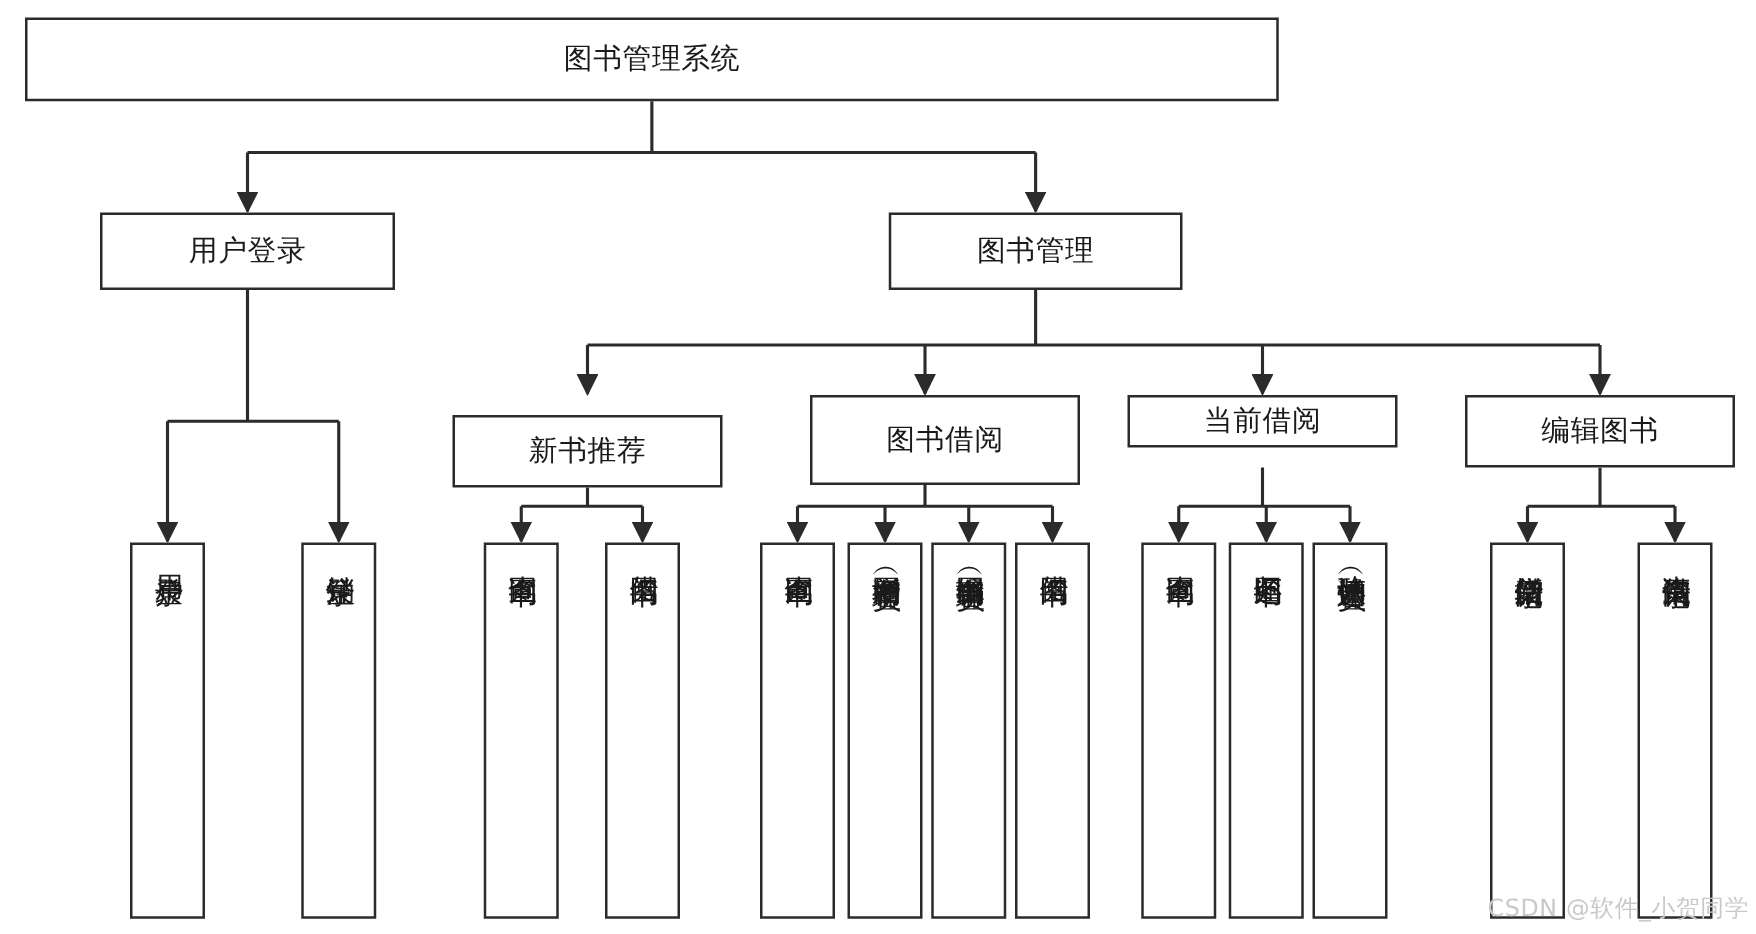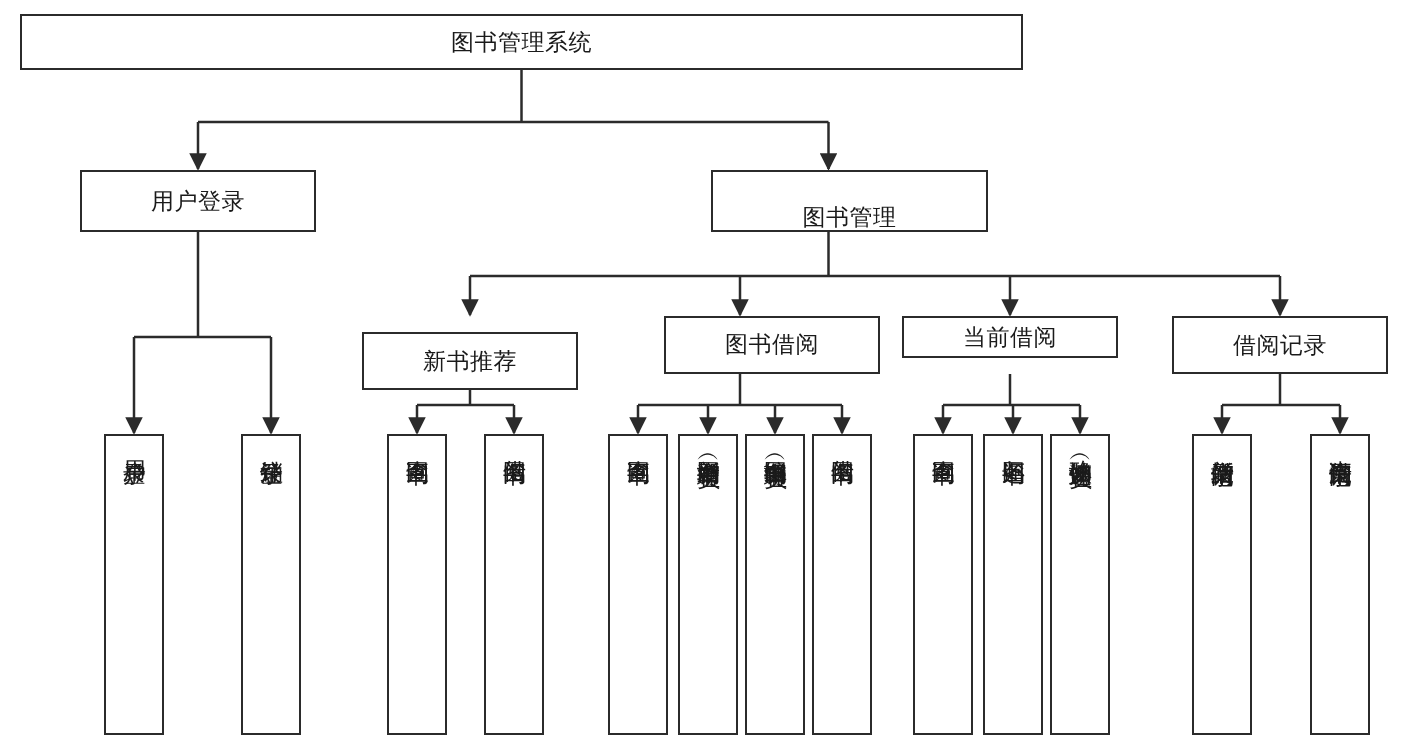--- a/index.html
+++ b/index.html
@@ -105,40 +105,40 @@
         <line x1="943" y1="405" x2="943" y2="433" stroke="#2b2b2b" stroke-width="2.5" marker-end="url(#arrow)"></line>
         <line x1="1013" y1="405" x2="1013" y2="433" stroke="#2b2b2b" stroke-width="2.5" marker-end="url(#arrow)"></line>
         <line x1="1080" y1="405" x2="1080" y2="433" stroke="#2b2b2b" stroke-width="2.5" marker-end="url(#arrow)"></line>
         <line x1="1280" y1="374" x2="1280" y2="405" stroke="#2b2b2b" stroke-width="2.5"></line>
         <line x1="1222" y1="405" x2="1340" y2="405" stroke="#2b2b2b" stroke-width="2.5"></line>
         <line x1="1222" y1="405" x2="1222" y2="433" stroke="#2b2b2b" stroke-width="2.5" marker-end="url(#arrow)"></line>
         <line x1="1340" y1="405" x2="1340" y2="433" stroke="#2b2b2b" stroke-width="2.5" marker-end="url(#arrow)"></line>
       </g>
   </svg>
   <div id="node-layer">
-      <div class="node node-h" id="node-root" style="left: 20px; top: 14px; width: 1003px; height: 56px; border-color: rgb(43, 43, 43); background: rgb(255, 255, 255); color: rgb(26, 26, 26);">
+      <div class="node node-h" id="node-root" style="left: 20px; top: 14px; width: 1003px; height: 67px; border-color: rgb(43, 43, 43); background: rgb(255, 255, 255); color: rgb(26, 26, 26);">
         <span class="label">图书管理系统</span>
       </div>
       <div class="node node-h" id="node-login" style="left: 80px; top: 170px; width: 236px; height: 62px; border-color: rgb(43, 43, 43); background: rgb(255, 255, 255); color: rgb(26, 26, 26);">
         <span class="label">用户登录</span>
       </div>
-      <div class="node node-h" id="node-bookmgmt" style="left: 711px; top: 170px; width: 277px; height: 62px; border-color: rgb(43, 43, 43); background: rgb(255, 255, 255); color: rgb(26, 26, 26); align-items: flex-end;">
+      <div class="node node-h" id="node-bookmgmt" style="left: 711px; top: 170px; width: 235px; height: 62px; border-color: rgb(43, 43, 43); background: rgb(255, 255, 255); color: rgb(26, 26, 26);">
         <span class="label">图书管理</span>
       </div>
       <div class="node node-h" id="node-newbook" style="left: 362px; top: 316px; width: 216px; height: 58px; border-color: rgb(43, 43, 43); background: rgb(255, 255, 255); color: rgb(26, 26, 26); margin-top: 16px;">
         <span class="label">新书推荐</span>
       </div>
-      <div class="node node-h" id="node-borrow" style="left: 664px; top: 316px; width: 216px; height: 58px; border-color: rgb(43, 43, 43); background: rgb(255, 255, 255); color: rgb(26, 26, 26); font-family: Liberation Serif, serif;">
+      <div class="node node-h" id="node-borrow" style="left: 648px; top: 316px; width: 216px; height: 72px; border-color: rgb(43, 43, 43); background: rgb(255, 255, 255); color: rgb(26, 26, 26);">
         <span class="label">图书借阅</span>
       </div>
       <div class="node node-h" id="node-current" style="left: 902px; top: 316px; width: 216px; height: 42px; border-color: rgb(43, 43, 43); background: rgb(255, 255, 255); color: rgb(26, 26, 26);">
         <span class="label">当前借阅</span>
       </div>
       <div class="node node-h" id="node-records" style="left: 1172px; top: 316px; width: 216px; height: 58px; border-color: rgb(43, 43, 43); background: rgb(255, 255, 255); color: rgb(26, 26, 26);">
-        <span class="label">借阅记录</span>
+        <span class="label">编辑图书</span>
       </div>
       <div class="node node-v" id="node-leaf-user-login" style="left: 104px; top: 434px; width: 60px; height: 301px; border-color: rgb(43, 43, 43); background: rgb(255, 255, 255); color: rgb(26, 26, 26);">
         <span class="label">用户登录</span>
       </div>
       <div class="node node-v" id="node-leaf-logout" style="left: 241px; top: 434px; width: 60px; height: 301px; border-color: rgb(43, 43, 43); background: rgb(255, 255, 255); color: rgb(26, 26, 26);">
         <span class="label">注销登录</span>
       </div>
       <div class="node node-v" id="node-leaf-query-book-1" style="left: 387px; top: 434px; width: 60px; height: 301px; border-color: rgb(43, 43, 43); background: rgb(255, 255, 255); color: rgb(26, 26, 26);">
         <span class="label">查询图书</span>
       </div>
@@ -166,13 +166,14 @@
       <div class="node node-v" id="node-leaf-confirm-return" style="left: 1050px; top: 434px; width: 60px; height: 301px; border-color: rgb(43, 43, 43); background: rgb(255, 255, 255); color: rgb(26, 26, 26);">
         <span class="label">确认归还（管理员）</span>
       </div>
       <div class="node node-v" id="node-leaf-add-record" style="left: 1192px; top: 434px; width: 60px; height: 301px; border-color: rgb(43, 43, 43); background: rgb(255, 255, 255); color: rgb(26, 26, 26);">
         <span class="label">新增借阅记录</span>
       </div>
       <div class="node node-v" id="node-leaf-query-record" style="left: 1310px; top: 434px; width: 60px; height: 301px; border-color: rgb(43, 43, 43); background: rgb(255, 255, 255); color: rgb(26, 26, 26);">
         <span class="label">查询借阅记录</span>
       </div>
     </div>
+  <div class="watermark" style="left: 1190px; top: 714px; color: rgb(201, 201, 201);">CSDN @软件_小贺同学</div>
 </div>
 
 </body></html>

